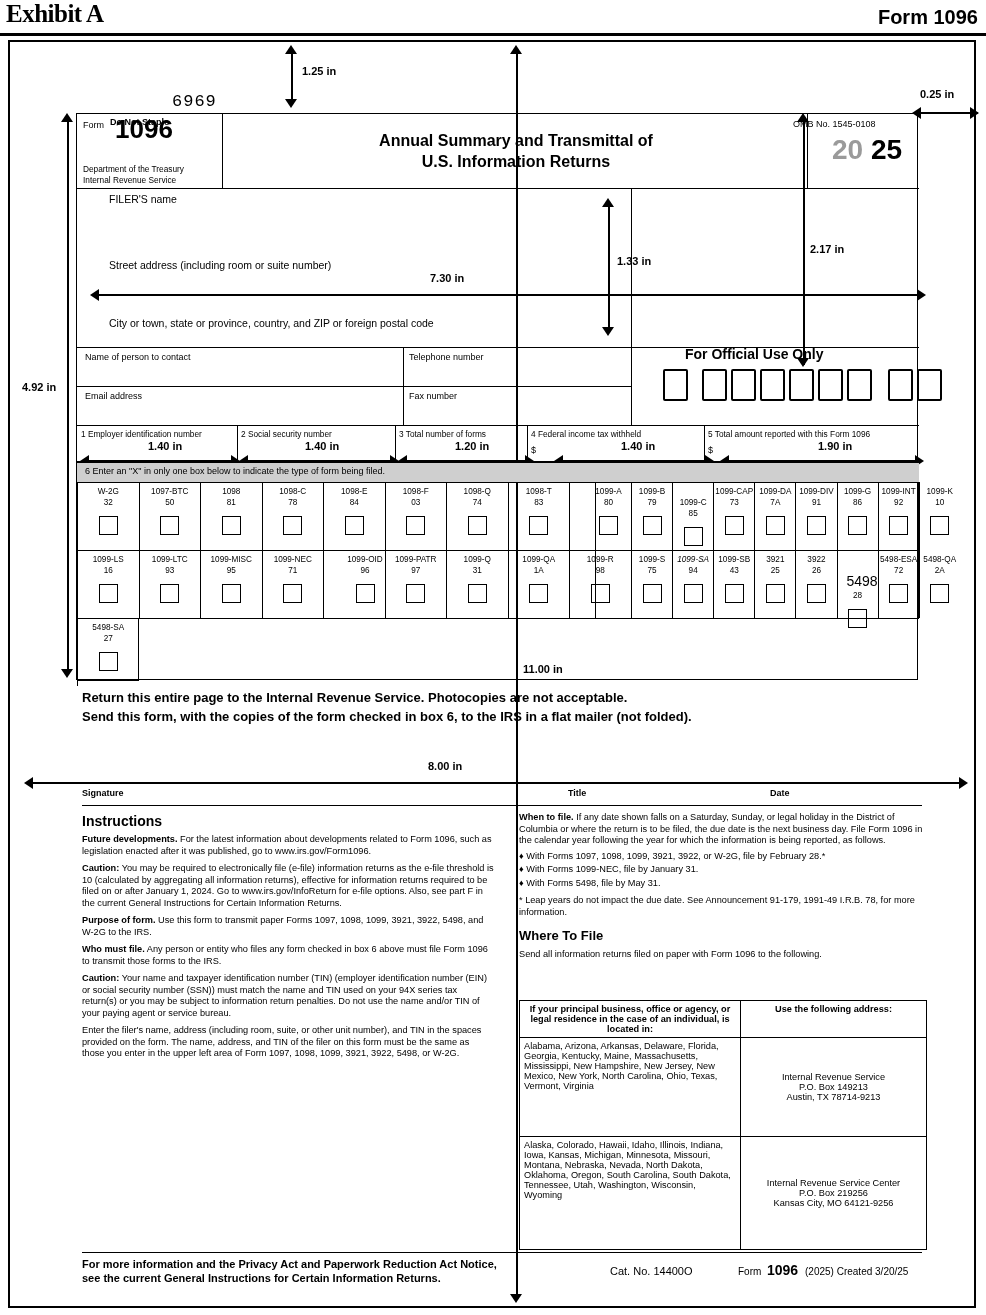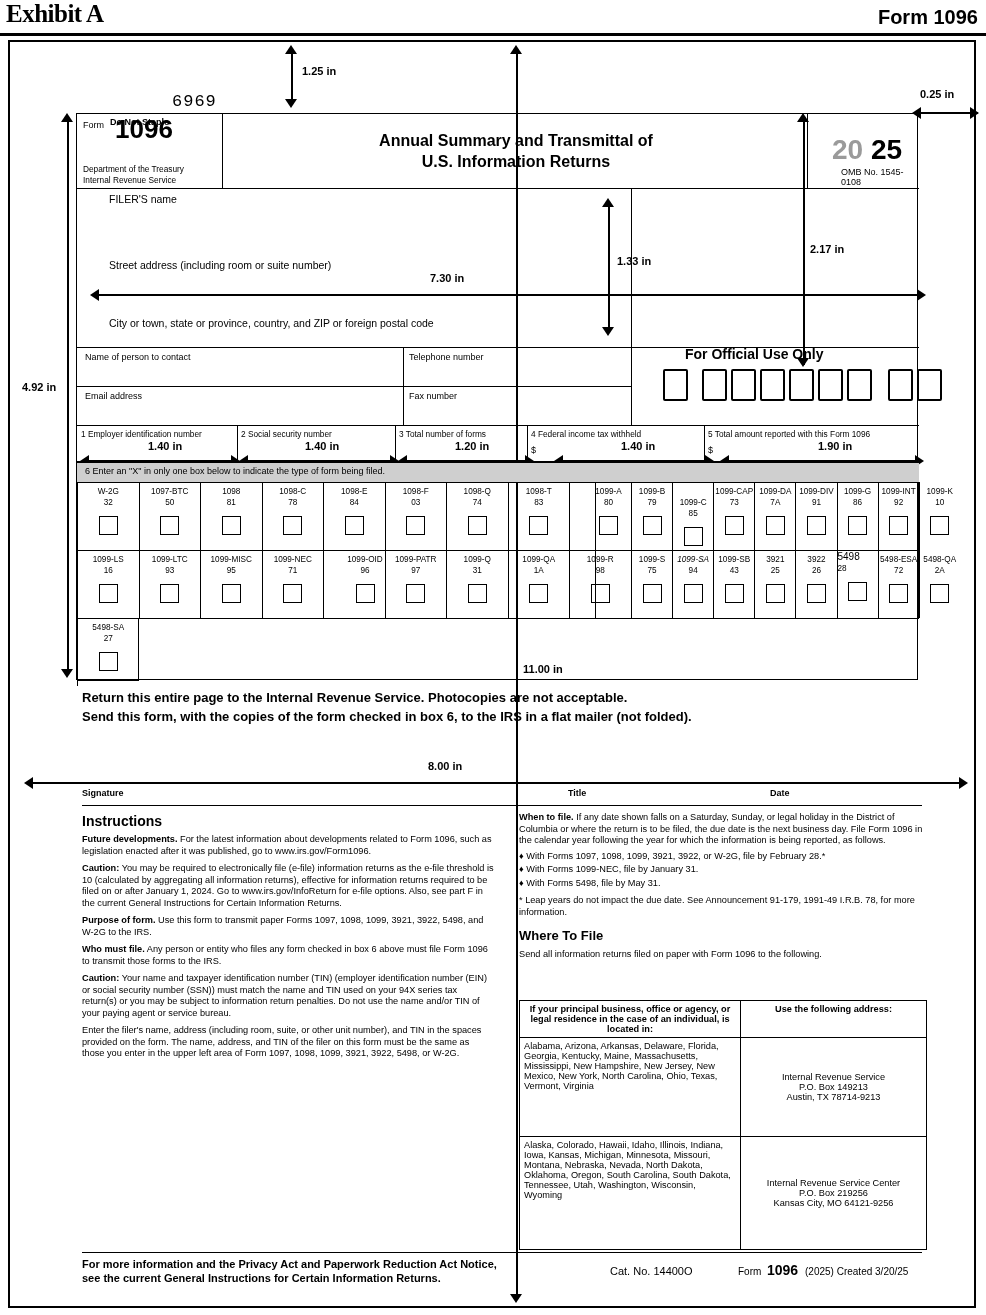--- a/index.html
+++ b/index.html
@@ -123,21 +123,21 @@
     <div class="bline" style="left:730px;top:0;width:1px;height:74px;"></div>
 
     <div class="abs tiny" style="left:6px;top:6px;">Form</div>
     <div class="abs" style="left:38px;top:0px;font-size:26px;font-weight:bold;">1096</div>
     <div class="abs tiny2" style="left:6px;top:50px;">Department of the Treasury</div>
     <div class="abs tiny2" style="left:6px;top:61px;">Internal Revenue Service</div>
 
     <div class="abs bold ctr" style="left:150px;top:18px;width:578px;font-size:16px;">Annual Summary and Transmittal of</div>
     <div class="abs bold ctr" style="left:150px;top:39px;width:578px;font-size:16px;">U.S. Information Returns</div>
 
-    <div class="abs tiny" style="left:764px;top:5px;margin-top:48px;">OMB No. 1545-0108</div>
+    <div class="abs tiny" style="left:716px;top:5px;">OMB No. 1545-0108</div>
     <div class="abs" style="left:755px;top:20px;font-size:28px;font-weight:bold;color:#9a9a9a;">20</div>
     <div class="abs" style="left:794px;top:20px;font-size:28px;font-weight:bold;">25</div>
 
     <div class="bline" style="left:554px;top:74px;width:1px;height:159px;"></div>
     <div class="abs lbl" style="left:32px;top:79px;">FILER'S name</div>
     <div class="abs lbl" style="left:32px;top:145px;">Street address (including room or suite number)</div>
     <div class="abs lbl" style="left:32px;top:203px;">City or town, state or province, country, and ZIP or foreign postal code</div>
 
     <div class="bline" style="left:0;top:233px;width:842px;height:1px;"></div>
     <div class="bline" style="left:0;top:272px;width:554px;height:1px;"></div>
@@ -335,22 +335,22 @@
           <div style="font-size: 8.2px; text-align: center; margin-top: 5px;">3921</div>
           <div style="font-size: 8.2px; text-align: center; margin-top: 2px;">25</div>
           <div class="chkbox" style="margin: 9px auto 0px;"></div>
         </div>
         <div class="chkcell" style="left: 718.4px; top: 68px; width: 41.1px; height: 68px;">
           <div style="font-size: 8.2px; text-align: center; margin-top: 5px;">3922</div>
           <div style="font-size: 8.2px; text-align: center; margin-top: 2px;">26</div>
           <div class="chkbox" style="margin: 9px auto 0px;"></div>
         </div>
         <div class="chkcell" style="left: 759.5px; top: 68px; width: 41.1px; height: 68px;">
-          <div style="font-size: 10px; text-align: left; margin-top: 1px;">5498</div>
-          <div style="font-size: 8.2px; text-align: left; margin-top: 2px;">28</div>
+          <div style="font-size: 14px; text-align: right; margin-top: 23px;">5498</div>
+          <div style="font-size: 8.2px; text-align: center; margin-top: 2px;">28</div>
           <div class="chkbox" style="margin: 9px auto 0px;"></div>
         </div>
         <div class="chkcell" style="left: 800.6px; top: 68px; width: 41.1px; height: 68px;">
           <div style="font-size: 8.2px; text-align: center; margin-top: 5px;">5498-ESA</div>
           <div style="font-size: 8.2px; text-align: center; margin-top: 2px;">72</div>
           <div class="chkbox" style="margin: 9px auto 0px;"></div>
         </div>
         <div class="chkcell" style="left: 841.7px; top: 68px; width: 41.1px; height: 68px;">
           <div style="font-size: 8.2px; text-align: center; margin-top: 5px;">5498-QA</div>
           <div style="font-size: 8.2px; text-align: center; margin-top: 2px;">2A</div>

